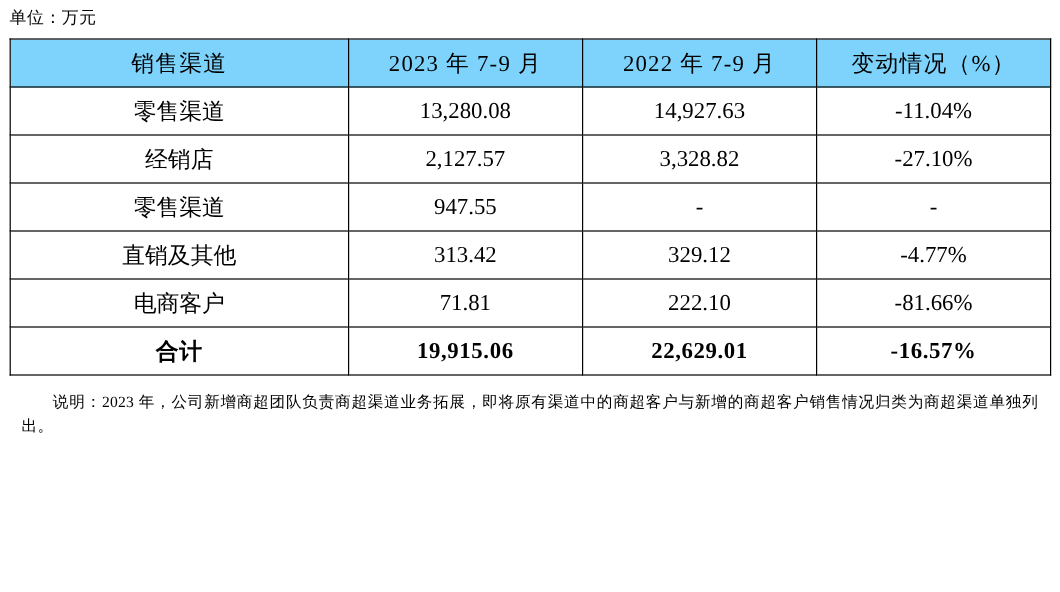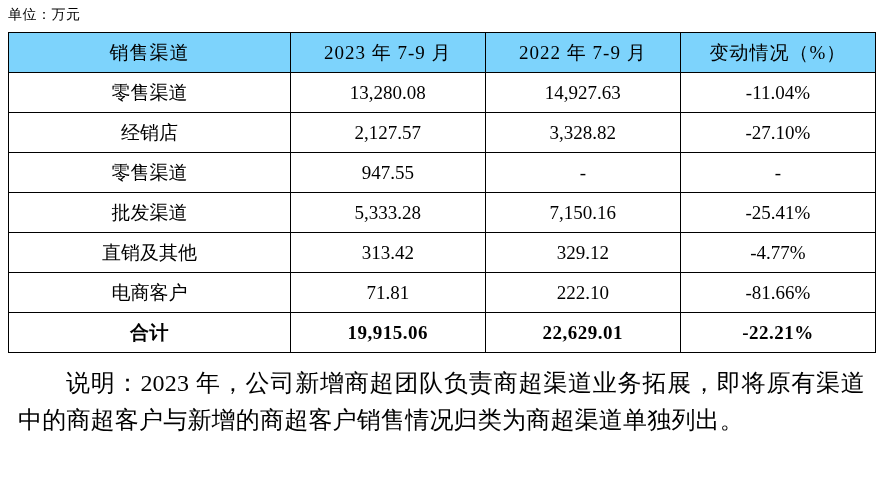--- a/index.html
+++ b/index.html
@@ -49,21 +49,21 @@
   }
   table.data-table tr.total-row td {
     font-weight: bold;
     letter-spacing: 0.5px;
     margin-top: 12px;
   }
   .col-channel { width: 32.5%; }
   .col-num { width: 22.5%; }
   .col-chg { width: 22.5%; }
   .note {
-    font-size: 24px;
+    font-size: 13px;
     line-height: 1.55;
     padding: 12px 10px 0 10px;
     text-align: justify;
     text-indent: 2em;
     letter-spacing: 0.2px;
   }
 </style>
 </head>
 <body>
 
@@ -99,41 +99,35 @@
         <td>3,328.82</td>
         <td>-27.10%</td>
       </tr>
       <tr>
         <td>零售渠道</td>
         <td>947.55</td>
         <td>-</td>
         <td>-</td>
       </tr>
       <tr>
-        <td>批发渠道</td>
-        <td>5,333.28</td>
-        <td>7,150.16</td>
-        <td>-25.41%</td>
-      </tr>
-      <tr>
         <td>直销及其他</td>
         <td>313.42</td>
         <td>329.12</td>
         <td>-4.77%</td>
       </tr>
       <tr>
         <td>电商客户</td>
         <td>71.81</td>
         <td>222.10</td>
         <td>-81.66%</td>
       </tr>
       <tr class="total-row">
         <td>合计</td>
         <td>19,915.06</td>
         <td>22,629.01</td>
-        <td>-22.21%</td>
+        <td>-16.57%</td>
       </tr>
     </tbody>
   </table>
 
   <div class="note">说明：2023 年，公司新增商超团队负责商超渠道业务拓展，即将原有渠道中的商超客户与新增的商超客户销售情况归类为商超渠道单独列出。</div>
 
 </div>
 
 </body></html>

